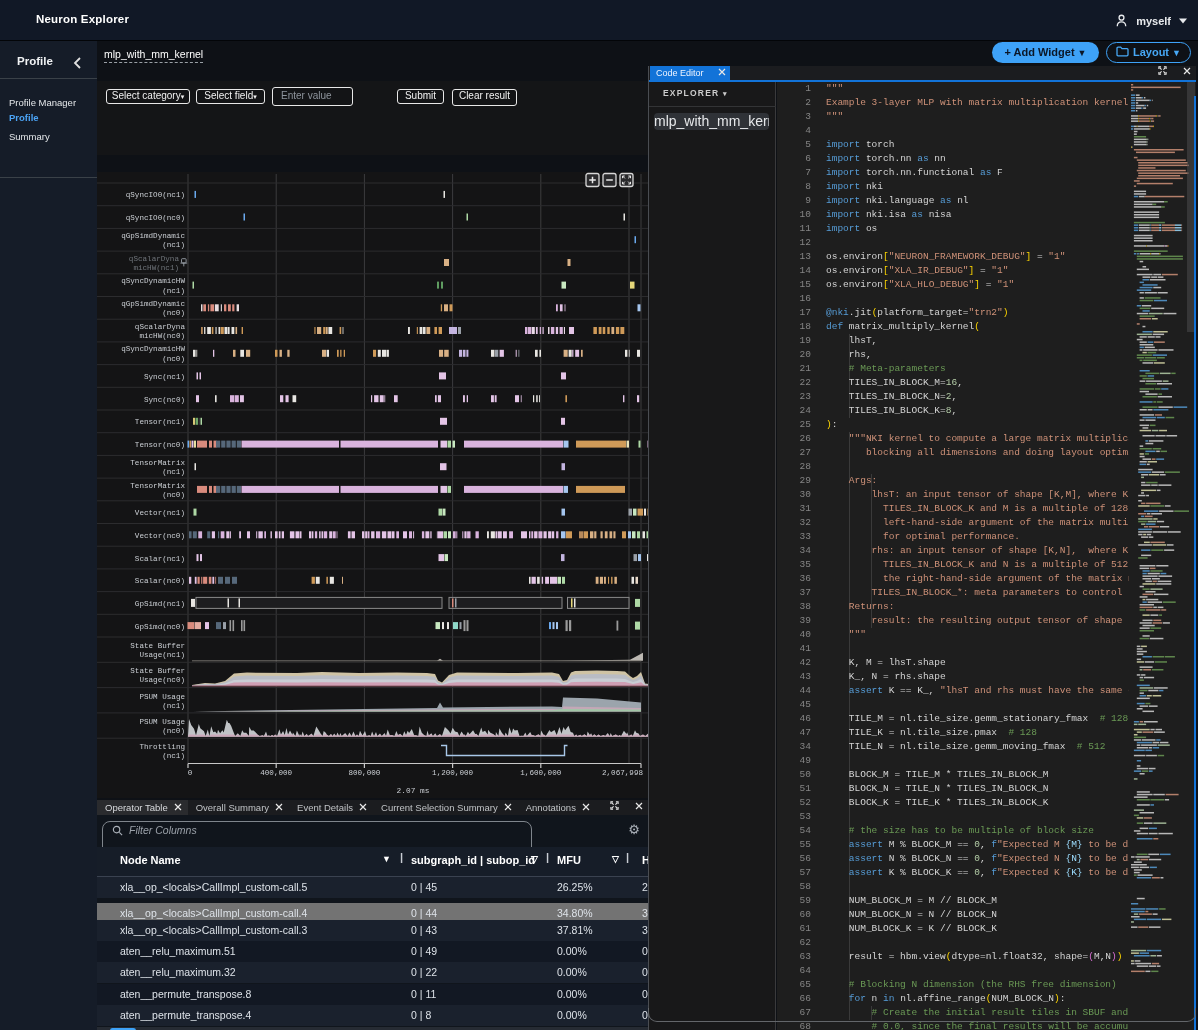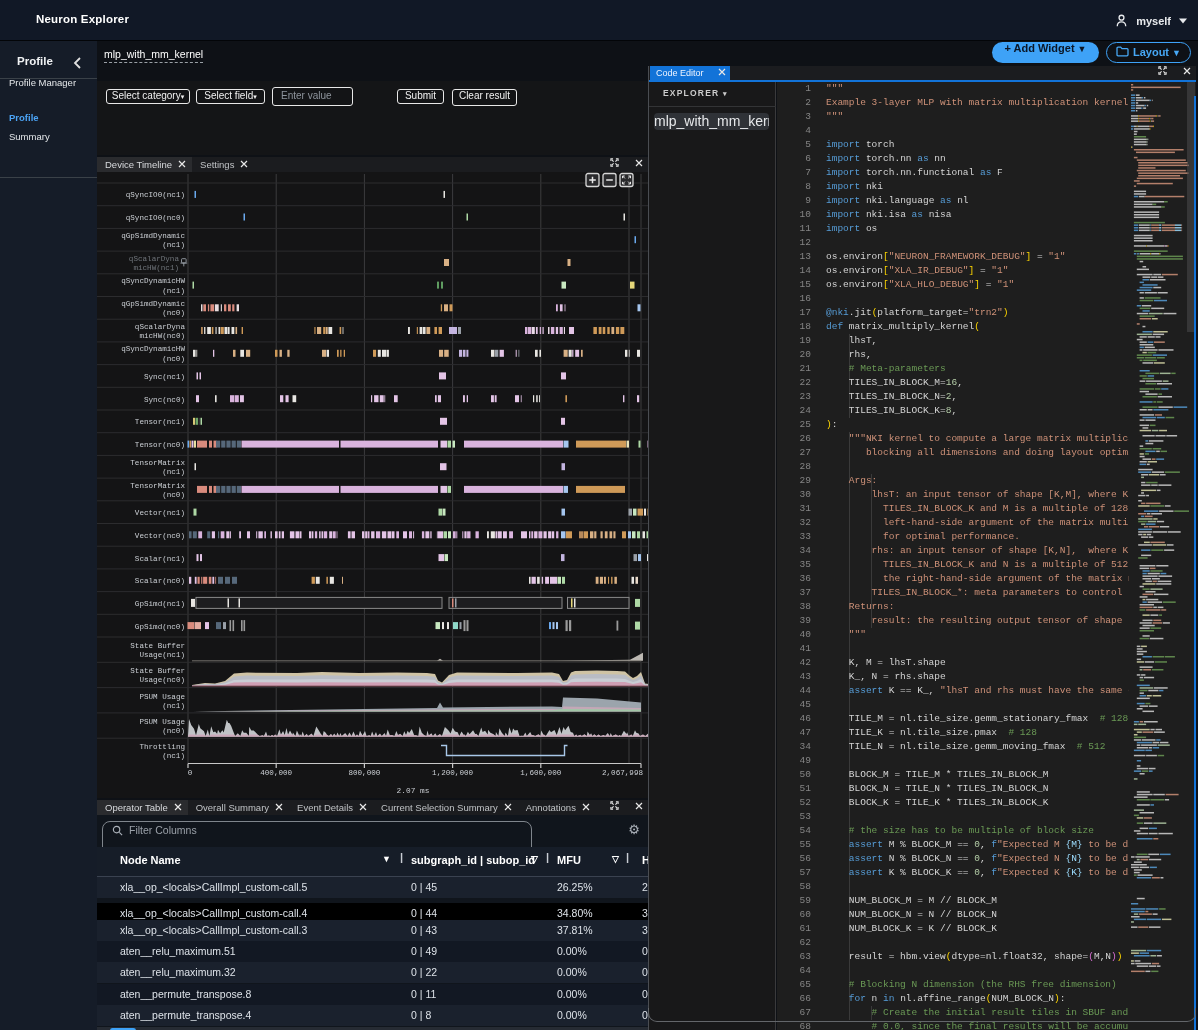--- a/index.html
+++ b/index.html
@@ -13,38 +13,38 @@
   
   #sidebar { left:0; top:41px; width:97px; height:989px; background:#151c28; }
   #sb-title { left:17px; top:14px; font-size:11.5px; font-weight:bold; color:#f0f2f4; }
   #sb-chev { left:73px; top:14px; }
   .sb-sep { left:0; width:97px; height:1px; background:#3a4148; }
   .sb-item { left:9px; font-size:9.5px; color:#e4e7ea; white-space:nowrap; }
   
   #title { left:104px; top:48px; font-size:10.5px; font-weight:normal; color:#fff; }
   #title-underline { left:104px; top:62px; width:99px; border-bottom:1.5px dashed #9aa0a6; }
   .pill { border-radius:11px; height:21px; font-size:11px; font-weight:bold; }
-  #addw { left:992px; top:42px; width:107px; background:#3ea2f7; color:#0b1626; text-align:center; line-height:13px; }
+  #addw { left:992px; top:42px; width:107px; background:#3ea2f7; color:#0b1626; text-align:center; line-height:21px; }
   #layoutb { left:1106px; top:42px; width:85px; border:1.5px solid #3ea2f7; color:#47a8f5; text-align:center; line-height:18px; }
   
   .whead { background:#1b1c1f; height:15px; }
   .wtab { display:inline-block; height:15px; line-height:15px; padding:0 6px 0 8px; font-size:9.5px; color:#d8dadd; background:#2a2b2e; vertical-align:top; }
   .wtab.dim { background:transparent; color:#c0c3c6; }
   .wicons { position:absolute; right:5px; top:1px; color:#e8e8e8; font-size:10px; }
   
   #search-w { left:97px; top:66px; width:551px; height:89px; }
   #search-body { position:absolute; left:0; top:15px; width:551px; height:74px; background:#141517; }
   .obtn { position:absolute; border:1.5px solid #e8e8e8; border-radius:3px; background:#131416; color:#f0f0f0; font-size:10px; text-align:center; white-space:nowrap; }
   
   #tl-w { left:97px; top:157px; width:551px; height:641px; }
   #tl-body { position:absolute; left:0; top:15px; width:551px; height:626px; background:#141415; }
   
   #tb-w { left:97px; top:800px; width:551px; height:230px; }
   #tb-body { position:absolute; left:0; top:15px; width:551px; height:215px; background:#10151c; overflow:hidden; }
-  #filterbox { position:absolute; left:5px; top:6px; width:430px; height:34px; border:1px solid #7f858c; border-radius:8px; color:#9aa0a8; font-size:10.5px; line-height:16px; padding-left:26px; }
+  #filterbox { position:absolute; left:5px; top:6px; width:430px; height:34px; border:1px solid #7f858c; border-radius:8px; color:#9aa0a8; font-size:10.5px; font-style:italic; line-height:16px; padding-left:26px; }
   .thead { position:absolute; top:32px; left:0; width:551px; height:30px; background:#161d28; color:#fff; font-weight:bold; font-size:11px; border-bottom:1px solid #3a4250; }
   .trow { position:absolute; left:0; width:551px; height:21.3px; color:#dde2e8; font-size:10.5px; line-height:21.3px; }
   .c1 { position:absolute; left:23px; }
   .c2 { position:absolute; left:314px; }
   .c3 { position:absolute; left:460px; }
   .c4 { position:absolute; left:545px; }
   
   #ce-w { left:648px; top:66px; width:548px; height:964px; border:1px solid #4a4d52; border-top:none; border-bottom:none; }
   #ce-head { position:absolute; left:0; top:0; width:547px; height:14px; background:#1b1c1f; }
   #ce-tab { position:absolute; left:1px; top:0; height:14px; line-height:14px; padding:0 4px 0 6px; background:#1273d8; color:#eef4ff; font-size:9px; }
@@ -71,21 +71,21 @@
     </svg>myself<svg width="10" height="8" viewBox="0 0 10 8" style="margin-left:7px">
       <path d="M1 1.5 L5 6.5 L9 1.5 Z" fill="#e8eaed"></path>
     </svg></div>
 
 <div class="abs" id="sidebar">
   <div class="abs" id="sb-title">Profile</div>
   <div class="abs" id="sb-chev"><svg width="9" height="12" viewBox="0 0 9 12">
         <path d="M7 1 L2 6 L7 11" stroke="#e0e0e0" stroke-width="1.8" fill="none"></path>
       </svg></div>
   <div class="abs sb-sep" style="top:37px"></div>
-  <div class="abs sb-item" style="top:36px">Profile Manager</div>
+  <div class="abs sb-item" style="top:56px">Profile Manager</div>
   <div class="abs sb-item" style="top:70.5px;color:#4ba3f5;font-weight:bold">Profile</div>
   <div class="abs sb-item" style="top:89.5px">Summary</div>
   <div class="abs sb-sep" style="top:136px"></div>
 </div>
 
 <div class="abs" id="title">mlp_with_mm_kernel</div>
 <div class="abs" id="title-underline"></div>
 <div class="abs pill" id="addw">+ Add Widget <span style="font-size:9px">▼</span></div>
 <div class="abs pill" id="layoutb"><svg width="13" height="11" viewBox="0 0 14 12" style="vertical-align:-1px;margin-right:4px">
       <path d="M1 2.5 Q1 1.2 2.2 1.2 L5 1.2 L6.4 2.8 L12 2.8 Q13 2.8 13 3.9 L13 9.6 Q13 10.8 11.8 10.8 L2.2 10.8 Q1 10.8 1 9.6 Z" fill="none" stroke="#47a8f5" stroke-width="1.4"></path>
@@ -95,33 +95,20 @@
   <div id="search-body">
     <div class="obtn" style="left:9px;top:8px;width:84px;height:15px;line-height:12.5px">Select category<span style="font-size:7px">▾</span></div>
     <div class="obtn" style="left:99px;top:8px;width:69px;height:15px;line-height:12.5px">Select field<span style="font-size:7px">▾</span></div>
     <div class="obtn" style="left:175px;top:6px;width:81px;height:19px;line-height:16px;color:#8e949c;text-align:left;padding-left:8px">Enter value</div>
     <div class="obtn" style="left:300px;top:8px;width:47px;height:15px;line-height:12.5px">Submit</div>
     <div class="obtn" style="left:355px;top:8px;width:65px;height:17px;line-height:12.5px">Clear result</div>
   </div>
 </div>
 
 <div class="abs" id="tl-w">
-  <div class="whead"><span class="wtab">Device Timeline<svg width="8" height="8" viewBox="0 0 8 8" style="margin-left:6px">
-          <path d="M1 1 L7 7 M7 1 L1 7" stroke="#e8e8e8" stroke-width="1.2" fill="none"></path>
-        </svg></span><span class="wtab dim">Settings<svg width="8" height="8" viewBox="0 0 8 8" style="margin-left:6px">
-          <path d="M1 1 L7 7 M7 1 L1 7" stroke="#e8e8e8" stroke-width="1.2" fill="none"></path>
-        </svg></span>
-    <span class="wicons"><svg width="9" height="9" viewBox="0 0 10 10" style="margin-right:8px">
-          <g stroke="#e8e8e8" stroke-width="1.2" fill="none">
-            <path d="M1 3.4 V1 h2.4 M6.6 1 H9 v2.4 M9 6.6 V9 H6.6 M3.4 9 H1 V6.6"></path>
-            <path d="M2 2 l2 2 M8 2 l-2 2 M8 8 l-2 -2 M2 8 l2 -2"></path>
-          </g>
-        </svg><svg width="8" height="8" viewBox="0 0 8 8" style="margin-left:8px;">
-          <path d="M1 1 L7 7 M7 1 L1 7" stroke="#e8e8e8" stroke-width="1.2" fill="none"></path>
-        </svg></span></div>
   <div id="tl-body">
   <svg width="552" height="626" viewBox="0 0 552 626" style="position:absolute;left:0;top:0">
 <rect width="552" height="626" fill="#141415"></rect>
 <line x1="91.0" y1="2" x2="91.0" y2="591" stroke="#3c3c3e" stroke-width="1"></line>
 <line x1="179.2" y1="2" x2="179.2" y2="591" stroke="#3c3c3e" stroke-width="1"></line>
 <line x1="267.4" y1="2" x2="267.4" y2="591" stroke="#3c3c3e" stroke-width="1"></line>
 <line x1="355.6" y1="2" x2="355.6" y2="591" stroke="#3c3c3e" stroke-width="1"></line>
 <line x1="443.8" y1="2" x2="443.8" y2="591" stroke="#3c3c3e" stroke-width="1"></line>
 <line x1="532.0" y1="2" x2="532.0" y2="591" stroke="#3c3c3e" stroke-width="1"></line>
 <line x1="544" y1="2" x2="544" y2="591" stroke="#3c3c3e" stroke-width="1"></line>
@@ -633,21 +620,21 @@
       <span style="position:absolute;left:515px;top:7px;font-size:9px">▽</span>
       <span style="position:absolute;left:529px;top:4px;color:#c8cdd4">|</span>
       <span class="c4" style="top:7px">HI</span>
     </div>
     <div class="trow" style="top:62.0px;background:#1a212d">
         <span class="c1">xla__op_&lt;locals&gt;CallImpl_custom-call.5</span>
         <span class="c2">0 | 45</span>
         <span class="c3">26.25%</span>
         <span class="c4">26</span>
       </div>
-<div class="trow" style="top:88px;background:#000000">
+<div class="trow" style="top:88px;background:#737373">
         <span class="c1">xla__op_&lt;locals&gt;CallImpl_custom-call.4</span>
         <span class="c2">0 | 44</span>
         <span class="c3">34.80%</span>
         <span class="c4">35</span>
       </div>
 <div class="trow" style="top:104.6px;background:#1a212d">
         <span class="c1">xla__op_&lt;locals&gt;CallImpl_custom-call.3</span>
         <span class="c2">0 | 43</span>
         <span class="c3">37.81%</span>
         <span class="c4">38</span>

